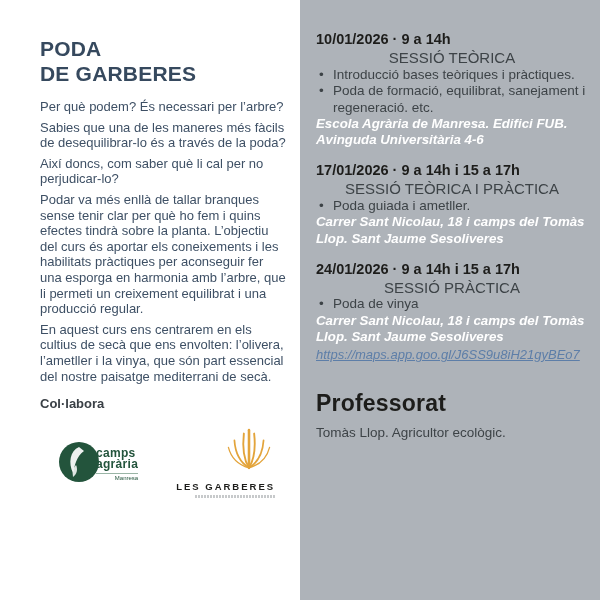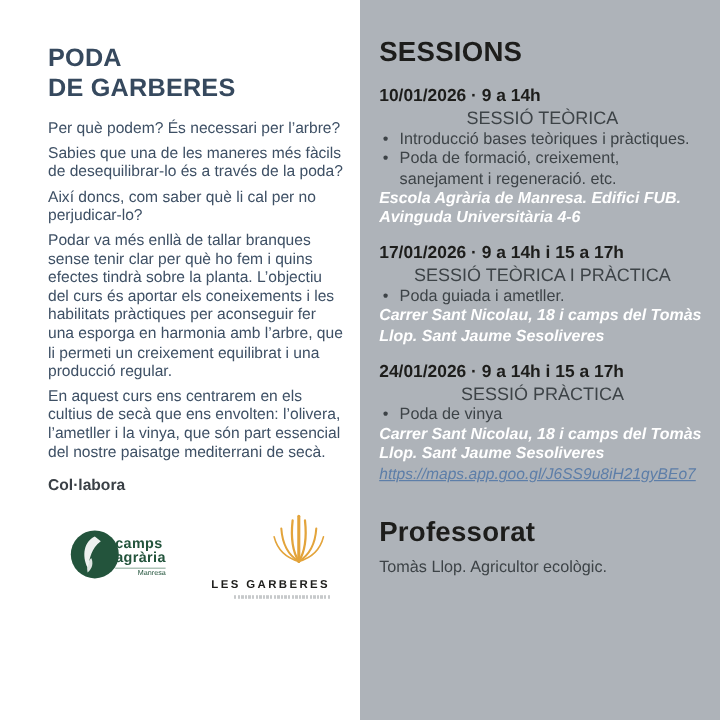--- a/index.html
+++ b/index.html
@@ -200,30 +200,29 @@
             </g>
           </svg>
         </span>
         <div class="garberes-name">LES GARBERES</div>
         <div class="garberes-sub"></div>
       </div>
     </div>
   </div>
 
   <div class="col-right">
-    <div class="sessions-header">SESSIONS</div>
 
     <div class="session">
       <div class="session-date">10/01/2026  ·  9 a 14h</div>
       <div class="session-type">SESSIÓ TEÒRICA</div>
       <div class="bullet">
           <span>Introducció bases teòriques i pràctiques.</span>
         </div>
       <div class="bullet">
-          <span>Poda de formació, creixement, sanejament i regeneració. etc.</span>
+          <span>Poda de formació, equilibrat, sanejament i regeneració. etc.</span>
         </div>
       <div class="session-location">Escola Agrària de Manresa. Edifici FUB. Avinguda Universitària 4-6</div>
     </div>
 
     <div class="session">
       <div class="session-date">17/01/2026  ·  9 a 14h i 15 a 17h</div>
       <div class="session-type">SESSIÓ TEÒRICA I PRÀCTICA</div>
       <div class="bullet">
           <span>Poda guiada i ametller.</span>
         </div>

